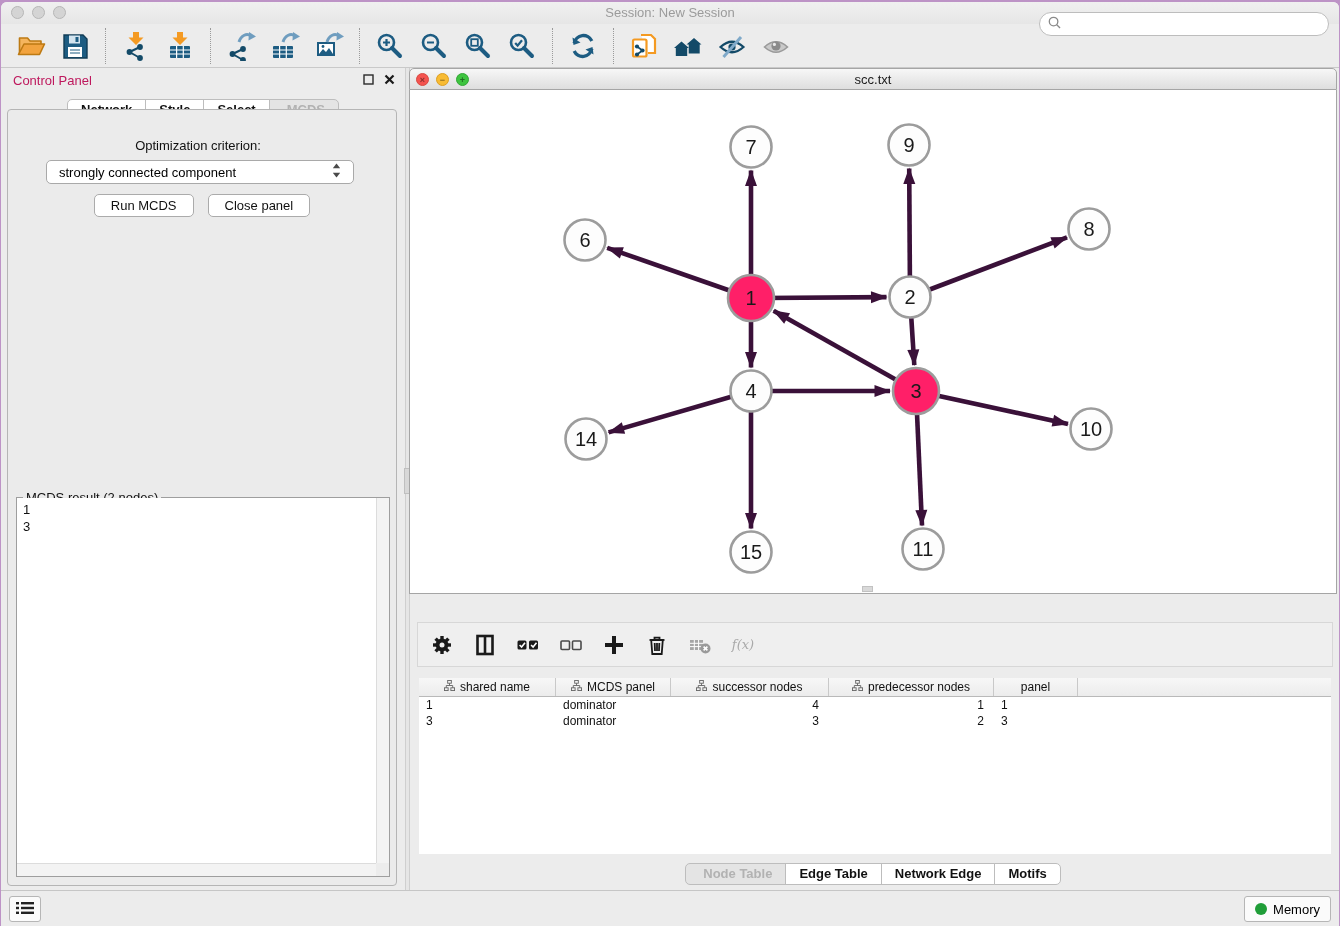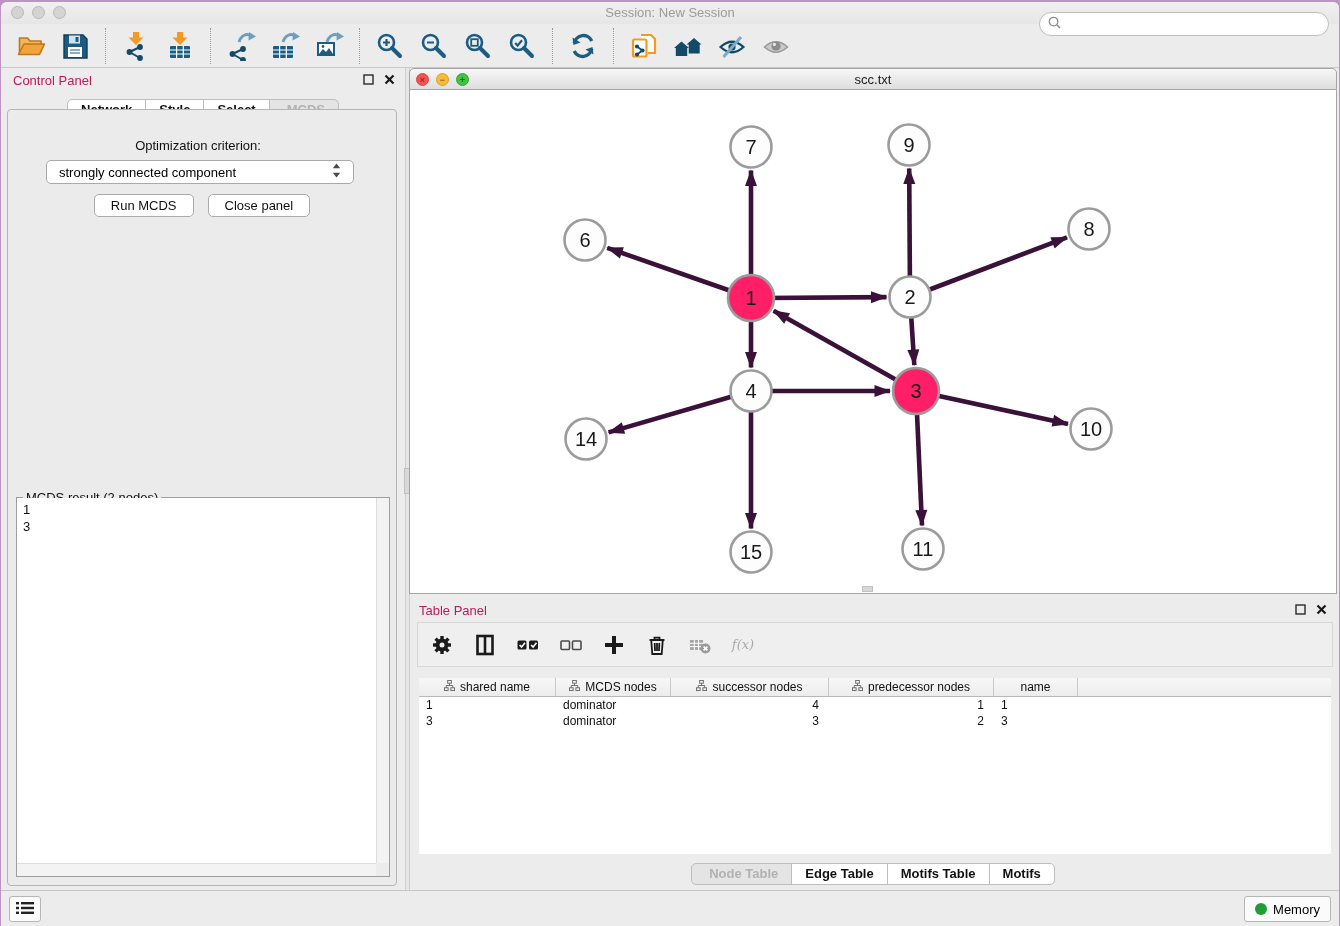--- a/index.html
+++ b/index.html
@@ -397,35 +397,20 @@
           <g>
             <circle cx="513" cy="459" r="20.5" fill="#fdfdfd" stroke="#9c9c9c" stroke-width="2.6"></circle>
             <text x="513" y="459" text-anchor="middle" dy="0.36em" font-size="20" font-family="&quot;Liberation Sans&quot;,sans-serif" fill="#1a1a1a">11</text>
           </g>
         </svg>
       <div class="canvas-grip"></div>
     </div>
   </div>
 
   <div class="table-panel">
-    <div class="panel-header">
-      <span class="panel-title" style="left:10px;">Table Panel</span>
-      <span class="panel-icons">
-        <span>
-            <svg width="11" height="11" viewBox="0 0 11 11">
-              <rect x="1" y="1" width="9" height="9" fill="none" stroke="#2a2a2a" stroke-width="1.4"></rect>
-            </svg>
-          </span>
-        <span>
-            <svg width="11" height="11" viewBox="0 0 11 11">
-              <path d="M1.5 1.5l8 8M9.5 1.5l-8 8" stroke="#1a1a1a" stroke-width="2.2"></path>
-            </svg>
-          </span>
-      </span>
-    </div>
     <div class="tp-toolbar" id="tp-toolbar">
         <span class="tp-icon">
           <svg viewBox="0 0 24 24">
             <g stroke="#1a1a1a" stroke-width="3.4">
               <line x1="12" y1="3" x2="12" y2="21"></line>
               <line x1="3" y1="12" x2="21" y2="12"></line>
               <line x1="5.6" y1="5.6" x2="18.4" y2="18.4"></line>
               <line x1="18.4" y1="5.6" x2="5.6" y2="18.4"></line>
             </g>
             <circle cx="12" cy="12" r="6.4" fill="#1a1a1a"></circle>
@@ -500,21 +485,21 @@
         </div>
         <div class="th" style="width: 115px;">
           <span><svg viewBox="0 0 12 12" width="11" height="11">
               <g fill="none" stroke="#666" stroke-width="1">
                 <rect x="4" y="0.5" width="4" height="3"></rect>
                 <rect x="0.5" y="8.5" width="4" height="3"></rect>
                 <rect x="7.5" y="8.5" width="4" height="3"></rect>
                 <path d="M6 3.5V6M2.5 8.5V6h7v2.5"></path>
               </g>
             </svg></span>
-          <span>MCDS nodes</span>
+          <span>MCDS panel</span>
         </div>
         <div class="th" style="width: 158px;">
           <span><svg viewBox="0 0 12 12" width="11" height="11">
               <g fill="none" stroke="#666" stroke-width="1">
                 <rect x="4" y="0.5" width="4" height="3"></rect>
                 <rect x="0.5" y="8.5" width="4" height="3"></rect>
                 <rect x="7.5" y="8.5" width="4" height="3"></rect>
                 <path d="M6 3.5V6M2.5 8.5V6h7v2.5"></path>
               </g>
             </svg></span>
@@ -525,21 +510,21 @@
               <g fill="none" stroke="#666" stroke-width="1">
                 <rect x="4" y="0.5" width="4" height="3"></rect>
                 <rect x="0.5" y="8.5" width="4" height="3"></rect>
                 <rect x="7.5" y="8.5" width="4" height="3"></rect>
                 <path d="M6 3.5V6M2.5 8.5V6h7v2.5"></path>
               </g>
             </svg></span>
           <span>predecessor nodes</span>
         </div>
         <div class="th" style="width: 84px;">
-          <span>name</span>
+          <span>panel</span>
         </div>
         <div class="th filler"></div>
       </div>
     <div class="tp-body" id="tp-body">
         <div class="tr">
           <div class="td" style="width: 137px;">1</div>
           <div class="td" style="width: 115px;">dominator</div>
           <div class="td right" style="width: 158px;">4</div>
           <div class="td right" style="width: 165px;">1</div>
           <div class="td" style="width: 84px;">1</div>
@@ -548,21 +533,21 @@
           <div class="td" style="width: 137px;">3</div>
           <div class="td" style="width: 115px;">dominator</div>
           <div class="td right" style="width: 158px;">3</div>
           <div class="td right" style="width: 165px;">2</div>
           <div class="td" style="width: 84px;">3</div>
         </div>
       </div>
     <div class="seg-tabs tp-tabs" id="tp-tabs">
         <span class="seg-tab selected">Node Table</span>
         <span class="seg-tab">Edge Table</span>
-        <span class="seg-tab">Motifs Table</span>
+        <span class="seg-tab">Network Edge</span>
         <span class="seg-tab">Motifs</span>
       </div>
   </div>
 
   <div class="status-bar">
     <button class="sb-btn">
       <span><svg width="18" height="14" viewBox="0 0 18 14">
             <g fill="#222">
               <rect x="0" y="1" width="3" height="2.4"></rect>
               <rect x="5" y="1" width="13" height="2.4"></rect>

